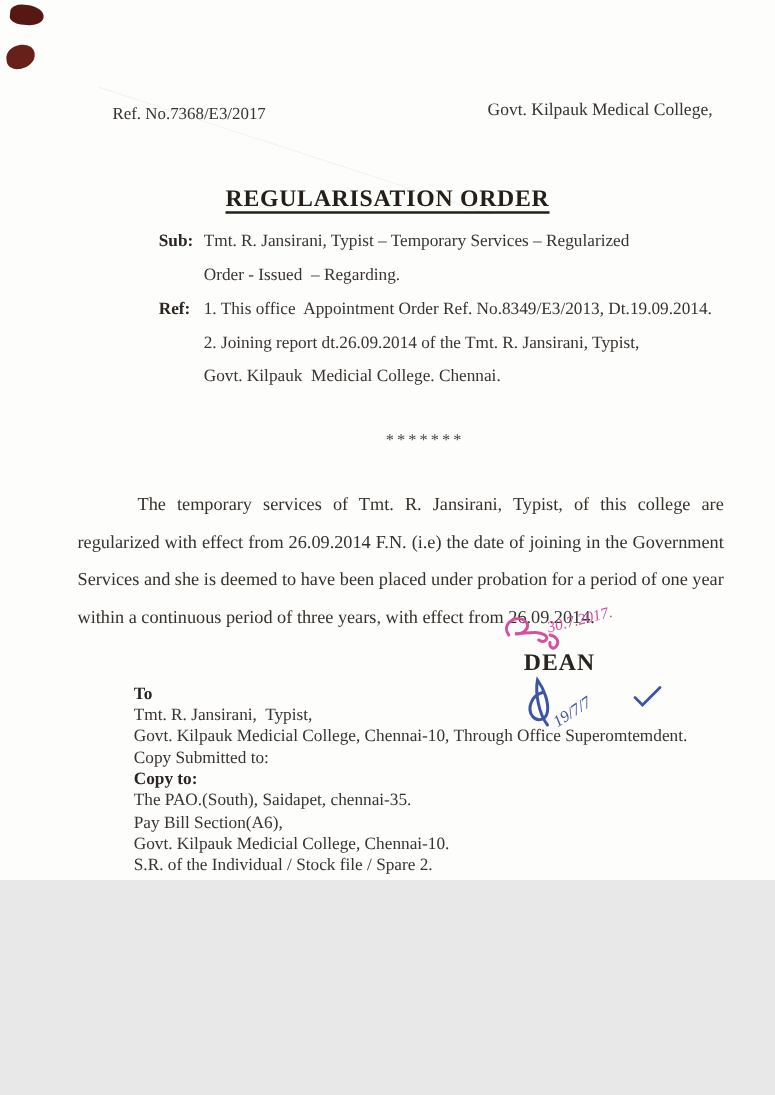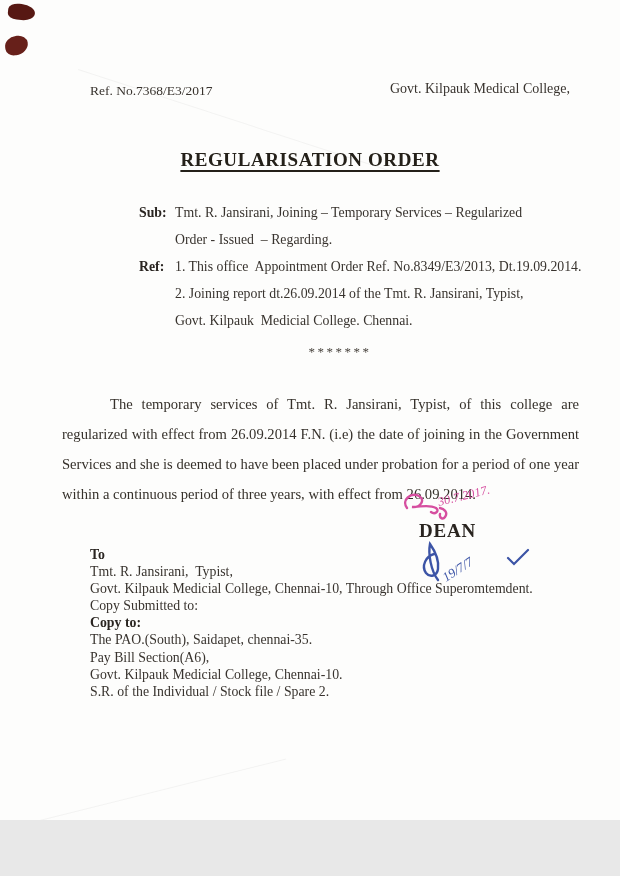--- a/index.html
+++ b/index.html
@@ -1,18 +1,18 @@
 <!DOCTYPE html>
 <html><head>
 <meta charset="utf-8">
 <style>
   html,body{margin:0;padding:0;background:#e8e8e8;}
   .page{
     position:relative;
-    width:620px;height:820px;
+    width:620px;height:704px;
     margin:0 auto;
     background:#fdfdfc;
     overflow:hidden;
     font-family:"Liberation Serif","DejaVu Serif",serif;
     color:#38332e;
   }
   .pre{white-space:pre-wrap;}
   
   .stain{position:absolute;background:#5d1a14;}
   .stain1{left:8px;top:4px;width:27px;height:16px;border-radius:45% 60% 55% 40%;transform:rotate(6deg);background:#571813;}
@@ -23,38 +23,38 @@
   
   .refno{position:absolute;left:90px;top:83px;font-size:13.5px;}
   .org{position:absolute;left:390px;top:80px;font-size:14px;line-height:17.5px;}
   
   .title{position:absolute;left:0;top:149px;width:620px;text-align:center;}
   .title span{
     font-size:19px;font-weight:bold;letter-spacing:0.6px;color:#242019;
     text-decoration:underline;text-underline-offset:4px;text-decoration-thickness:2px;margin-top:27px;
   }
   
-  .subref{position:absolute;left:127px;top:200px;width:470px;font-size:13.8px;margin-left:12px;}
+  .subref{position:absolute;left:127px;top:180px;width:470px;font-size:13.8px;}
   .entry{display:flex;}
   .entry .label{width:36px;font-weight:bold;color:#2a2521;line-height:26.9px;flex:none;}
   .entry .lines{flex:1;}
   .entry .lines div{line-height:26.9px;}
   .stars{position:absolute;left:50px;top:344px;width:580px;text-align:center;font-size:13px;letter-spacing:2.5px;color:#46413b;}
   
   .bodytext{
     position:absolute;left:62px;top:389px;width:517px;margin:0;
     font-size:14.6px;line-height:30px;text-align:justify;text-indent:48px;color:#35302a;
   }
   
   .pink-sig{position:absolute;left:393px;top:484px;width:145px;height:40px;}
   .dean{position:absolute;left:419px;top:520px;font-size:19px;font-weight:bold;letter-spacing:0.8px;color:#29241f;}
   .blue-sig{position:absolute;left:412px;top:536px;width:140px;height:62px;}
   .sig-text{font-family:"Liberation Serif","DejaVu Serif",serif;font-style:italic;}
   
-  .address{position:absolute;left:90px;top:546px;width:500px;font-size:13.8px;line-height:17.1px;}
+  .address{position:absolute;left:107px;top:546px;width:500px;font-size:13.8px;line-height:17.1px;}
   .address .bold{font-weight:bold;color:#2a2521;}
 </style>
 </head>
 <body>
 
 <div class="page">
 
   <div class="stain stain1"></div>
   <div class="stain stain2"></div>
   <div class="crease crease1"></div>
@@ -67,21 +67,21 @@
   </div>
 
   <div class="title">
     <span>REGULARISATION ORDER</span>
   </div>
 
   <div class="subref">
     <div class="entry">
       <div class="label">Sub:</div>
       <div class="lines">
-        <div class="pre">Tmt. R. Jansirani, Joining – Temporary Services – Regularized</div>
+        <div class="pre">Tmt. R. Jansirani, Typist – Temporary Services – Regularized</div>
         <div class="pre">Order - Issued  – Regarding.</div>
       </div>
     </div>
     <div class="entry">
       <div class="label">Ref:</div>
       <div class="lines">
         <div class="pre">1. This office  Appointment Order Ref. No.8349/E3/2013, Dt.19.09.2014.</div>
         <div class="pre">2. Joining report dt.26.09.2014 of the Tmt. R. Jansirani, Typist,</div>
         <div class="pre">Govt. Kilpauk  Medicial College. Chennai.</div>
       </div>

